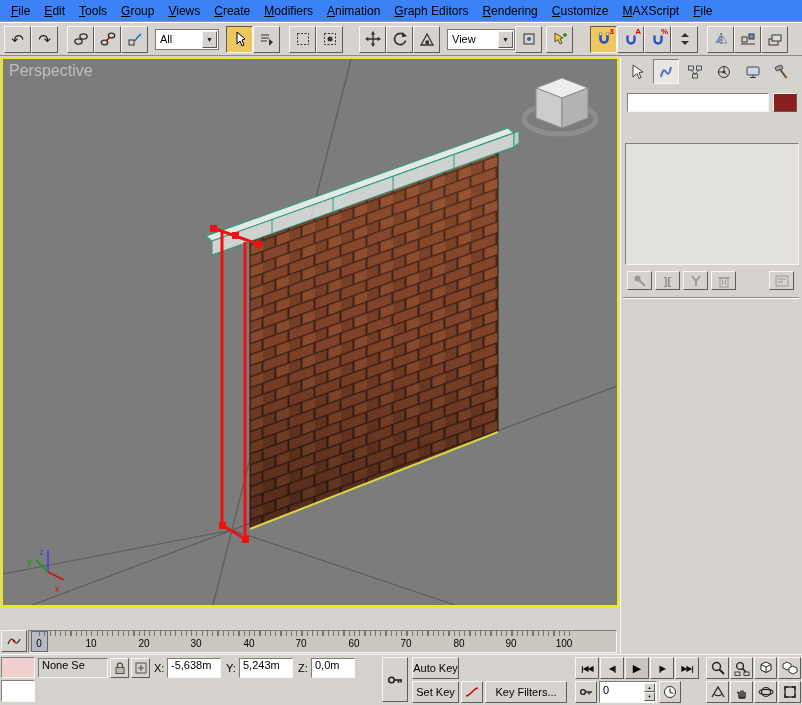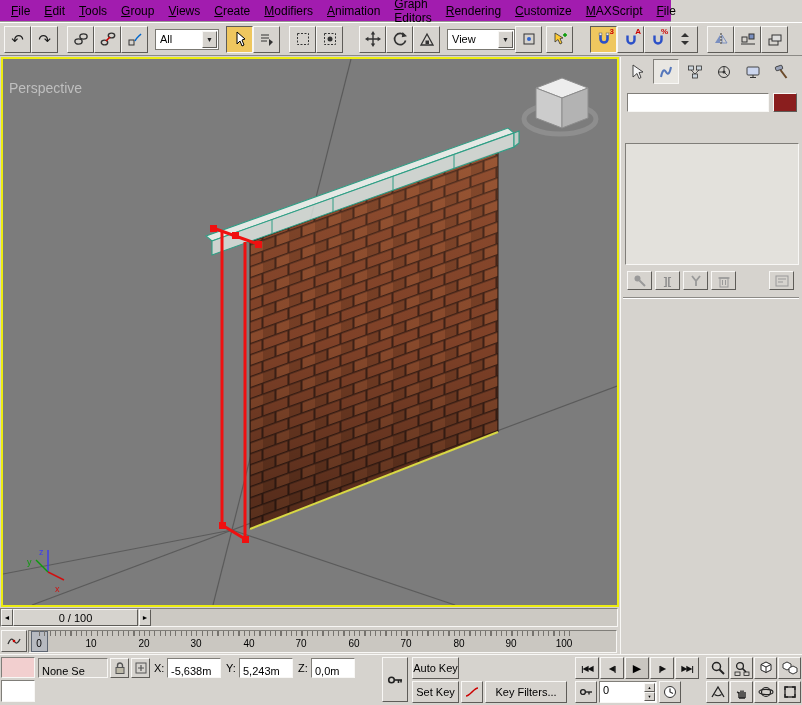--- a/index.html
+++ b/index.html
@@ -4,56 +4,56 @@
 <style>
 *{margin:0;padding:0;box-sizing:border-box}
 body{width:802px;height:705px;font-family:"Liberation Sans","DejaVu Sans",sans-serif;font-size:11px;color:#000;background:#d6d3ce;position:relative;overflow:hidden}
 #app{position:absolute;inset:0}
 .abs{position:absolute}
 .b{background:#d6d3ce;border:1px solid;border-color:#f8f7f5 #5e5c58 #5e5c58 #f8f7f5;display:flex;align-items:center;justify-content:center;font-family:inherit;font-size:11px;cursor:default}
 .b.press{border-color:#5e5c58 #f8f7f5 #f8f7f5 #5e5c58;background:#efc75f}
 .s{border:1px solid;border-color:#807e79 #f8f7f5 #f8f7f5 #807e79}
 .white{background:#fff}
 
-.menubar{position:absolute;left:0;top:0;width:671px;height:22px;background:#a21caf;border-bottom:1px solid #9b9995;display:flex;align-items:center;padding-left:4px}
+.menubar{position:absolute;left:0;top:0;width:802px;height:22px;background:#3b82f6;border-bottom:1px solid #9b9995;display:flex;align-items:center;padding-left:4px}
 .menu-item{display:inline-block;padding:3px 7px;font-size:12px}
 .menu-item::first-letter{text-decoration:underline}
 
 .toolbar{position:absolute;left:0;top:22px;width:802px;height:34px;background:#d6d3ce;border-bottom:1px solid #8c8a86;border-top:1px solid #fff;display:flex;align-items:center;padding-left:4px;overflow:hidden}
 .tbtn{width:27px;height:27px;flex:none;position:relative}
 .sp{flex:none;display:block}
 .g15{font-size:15px;line-height:1;color:#1c1c1c}
 .g7{font-size:7px;line-height:1;color:#222}
 .combo{height:21px;background:#fff;border:1px solid #7b7973;display:flex;align-items:center;position:relative;flex:none;padding-left:4px}
 .combo-btn{position:absolute;right:1px;top:1px;bottom:1px;width:15px}
 .sup{position:absolute;top:1px;right:2px;font-size:8px;font-weight:bold;color:#c00;line-height:1}
 
 .viewport{position:absolute;left:1px;top:57px;width:618px;height:550px;border:2px solid #ecec10;background:#7c7c7c;overflow:hidden}
-.vplabel{position:absolute;left:6px;top:21px;color:#bfbfbf;font-size:14px}
+.vplabel{position:absolute;left:6px;top:3px;color:#bfbfbf;font-size:16px}
 
 .timeslider{position:absolute;left:0;top:607px;width:620px;height:22px;background:#d6d3ce}
 .ts-track{position:absolute;left:0;top:1px;width:618px;height:19px;background:#ccc9c3}
 .ts-arrow{position:absolute;top:2px;width:12px;height:17px;font-size:7px}
 .ts-btn{position:absolute;left:13px;top:2px;width:125px;height:17px}
 
 .trackbar{position:absolute;left:0;top:629px;width:620px;height:25px;background:#d6d3ce}
 .ruler{position:absolute;left:28px;top:1px;width:589px;height:23px;background:#cac7c1;position:absolute}
 .tb-marker{position:absolute;left:2px;top:0;width:17px;height:21px;background:#b7bac0;border:1px solid #5e6672}
 .ticks{position:absolute;left:10px;top:0;width:531px;height:5px;background:repeating-linear-gradient(90deg,#76736e 0 1px,transparent 1px 5.25px)}
 .tick{position:absolute;top:7px;transform:translateX(-50%);font-size:10px}
 
 .cmdpanel{position:absolute;left:620px;top:57px;width:182px;height:597px;background:#d6d3ce;border-left:1px solid #f8f7f5}
 .tabs{position:absolute;left:3px;top:2px;display:flex;gap:3px}
 .tab{width:26px;height:25px;background:transparent;border:1px solid transparent;display:flex;align-items:center;justify-content:center}
 .tab.on{background:#e9e7e2;border-color:#807e79 #f8f7f5 #f8f7f5 #807e79}
 .mbtn{position:absolute;width:25px;height:19px}
 .ridge{position:absolute;left:2px;height:0;border-top:1px solid #8c8a86;border-bottom:1px solid #fff}
 
 .statusbar{position:absolute;left:0;top:654px;width:802px;height:51px;background:#d6d3ce;border-top:1px solid #f8f7f5}
-.fld{display:flex;align-items:flex-end;padding-left:3px;overflow:hidden;white-space:nowrap;background:#fff}
+.fld{display:flex;align-items:flex-start;padding-left:3px;overflow:hidden;white-space:nowrap;background:#fff}
 .lbl{position:absolute;font-size:11px}
 .pb{font-size:8px;letter-spacing:-1px;font-weight:bold;color:#111}
 .spin{position:absolute;right:1px;top:1px;bottom:1px;width:11px;display:flex;flex-direction:column}
 .spin .b{flex:1;font-size:4px;padding:0}
 input{font-family:inherit;font-size:11px;border:none;outline:none;background:transparent;width:100%}
 .ifield{position:absolute;background:#fff}
 svg{display:block}
 </style>
 </head>
 <body>
@@ -291,32 +291,20 @@
         <line x1="45" y1="513" x2="33" y2="501" stroke="#0c9c0c"></line>
         <line x1="45" y1="513" x2="61" y2="521" stroke="#d01010"></line>
         <text x="36" y="496" fill="#3c3cf0" font-size="9" stroke="none">z</text>
         <text x="24" y="506" fill="#0c9c0c" font-size="9" stroke="none">y</text>
         <text x="52" y="533" fill="#d01010" font-size="9" stroke="none">x</text>
       </g>
     </svg>
     <span class="vplabel">Perspective</span>
   </div>
 
-  <div class="timeslider">
-    <div class="ts-track s"></div>
-    <button class="b ts-arrow" style="left:1px">
-        <span>◄</span>
-      </button>
-    <button class="b ts-btn">
-        <span>0 / 100</span>
-      </button>
-    <button class="b ts-arrow" style="left:139px">
-        <span>►</span>
-      </button>
-  </div>
 
   <div class="trackbar">
     <button class="b abs" style="left:1px;top:1px;width:26px;height:22px">
         <svg width="16" height="16">
           <path d="M2 11 Q5 3 8 8 T14 6" fill="none" stroke="#333" stroke-width="1.3"></path>
           <circle cx="8" cy="8" r="1.3" fill="#c00"></circle>
         </svg>
       </button>
     <div class="ruler s">
       <div class="tb-marker"></div>

